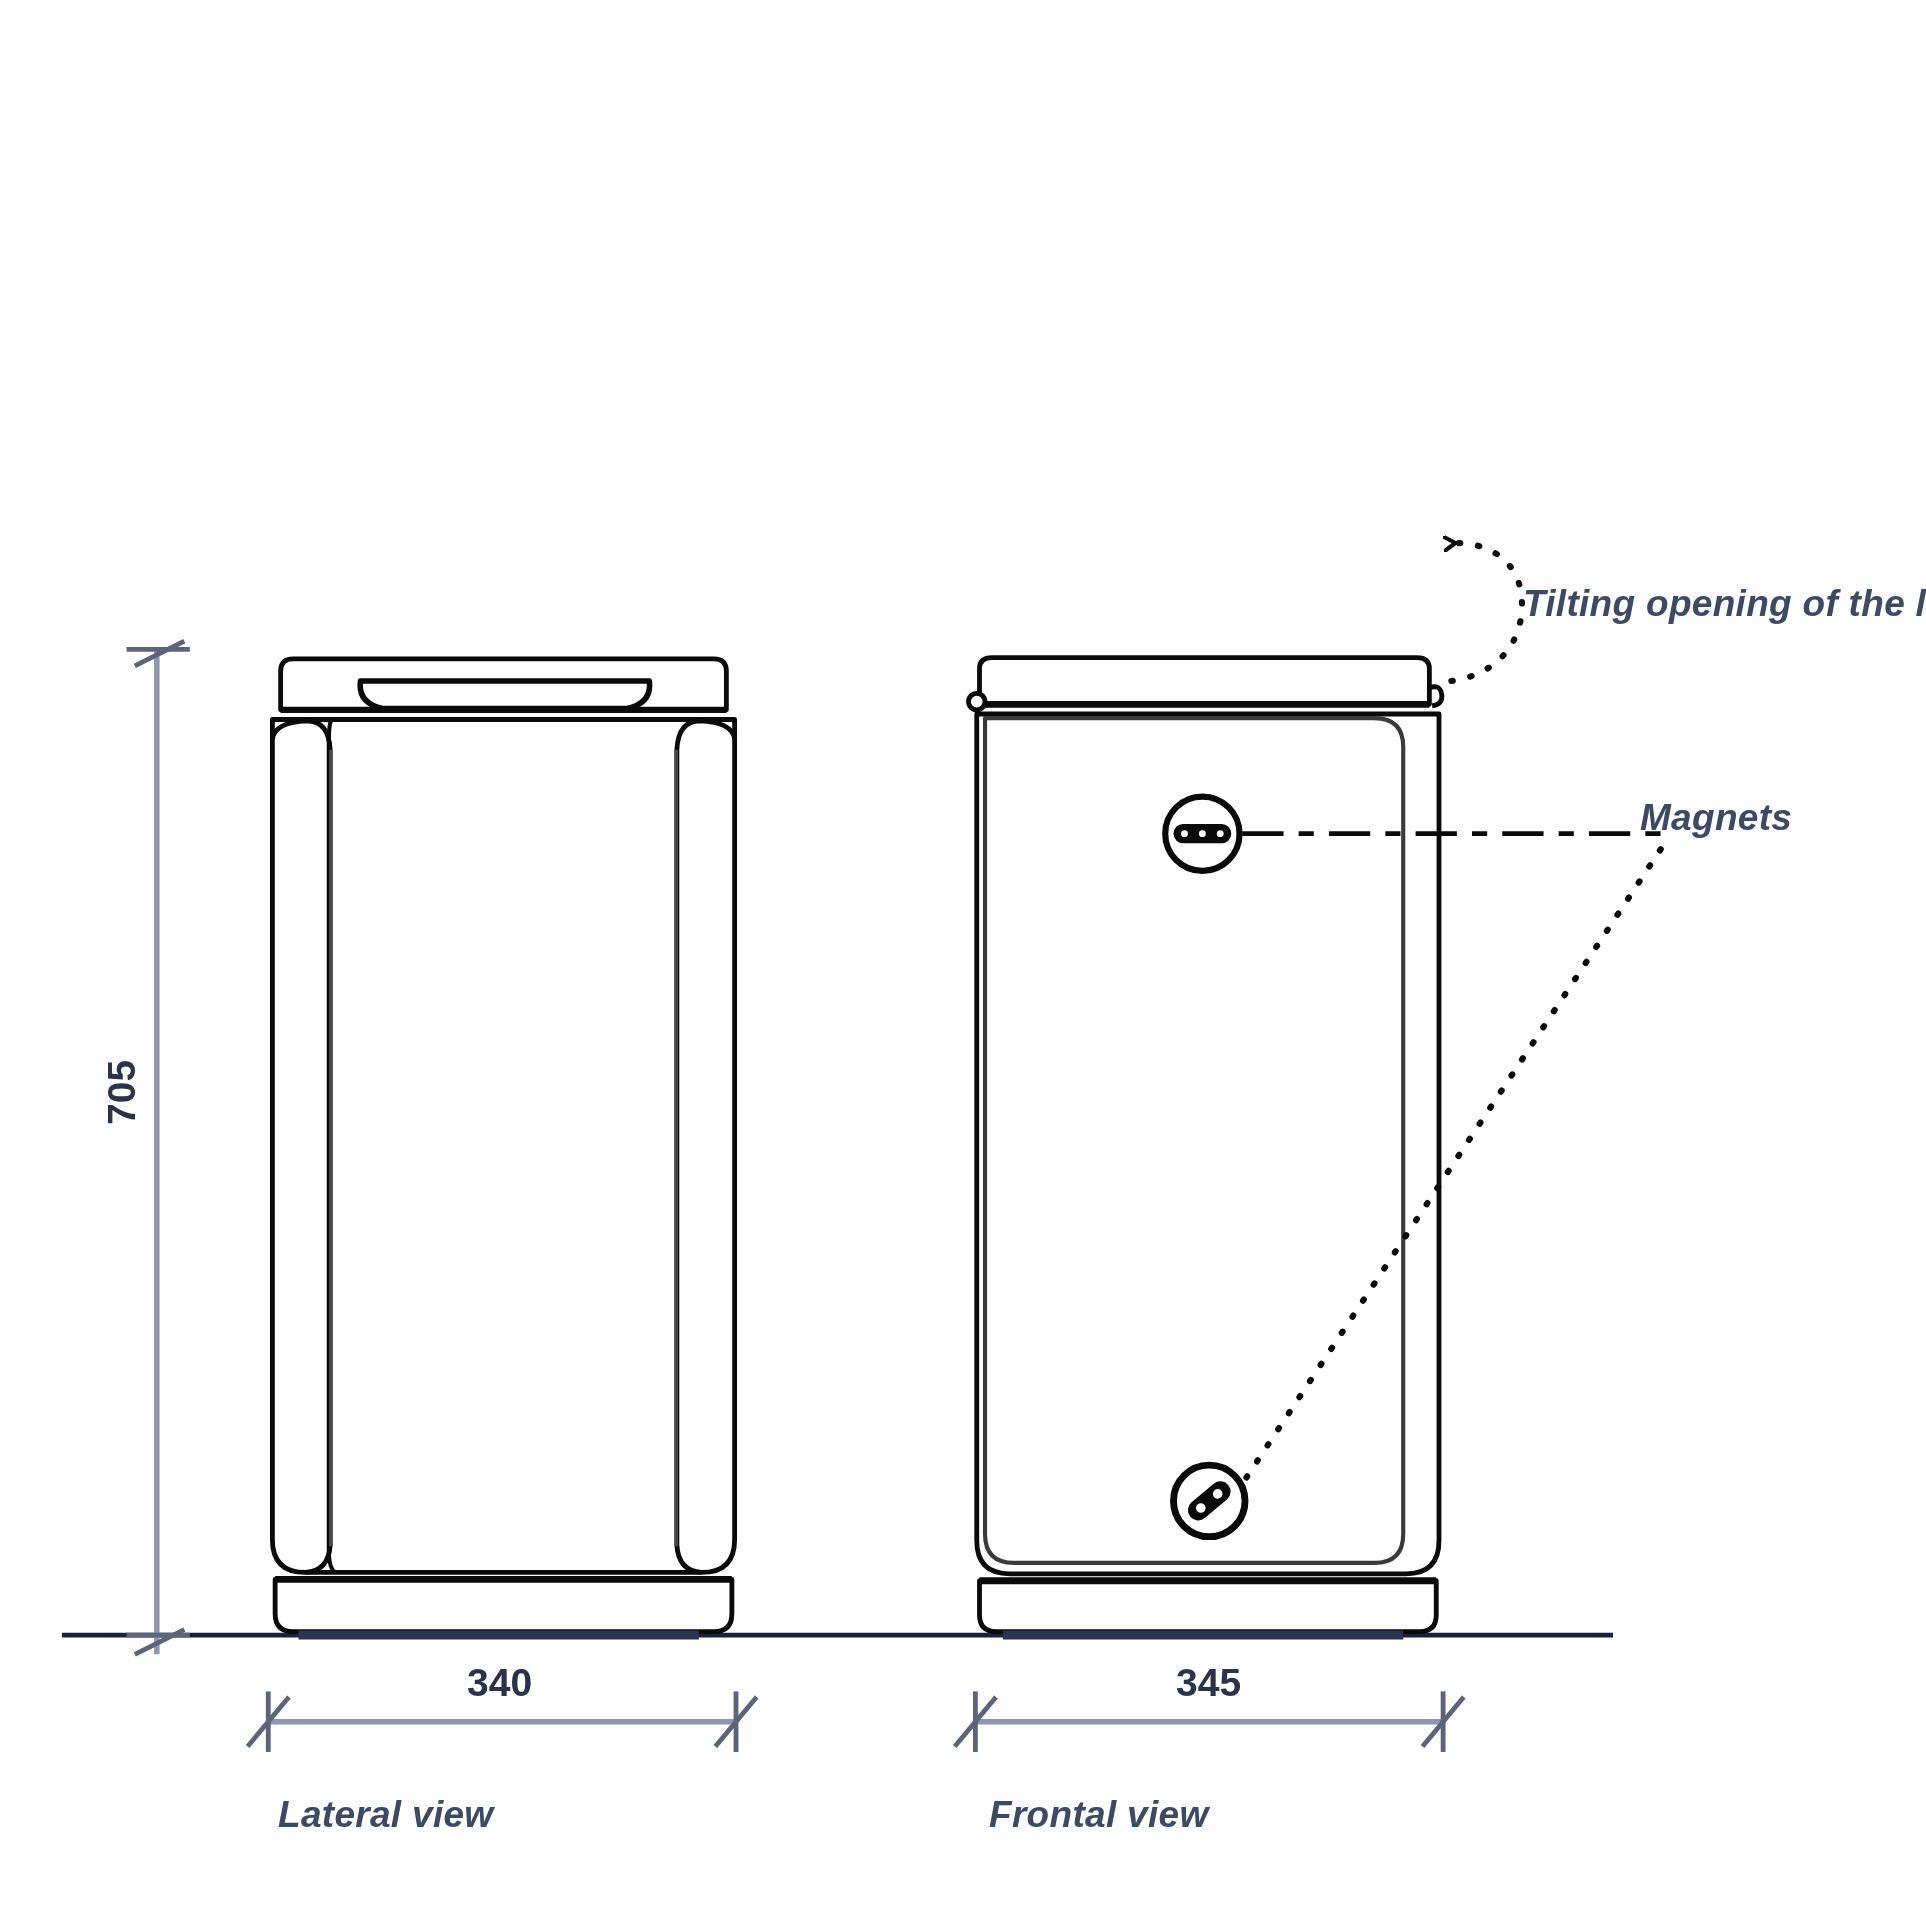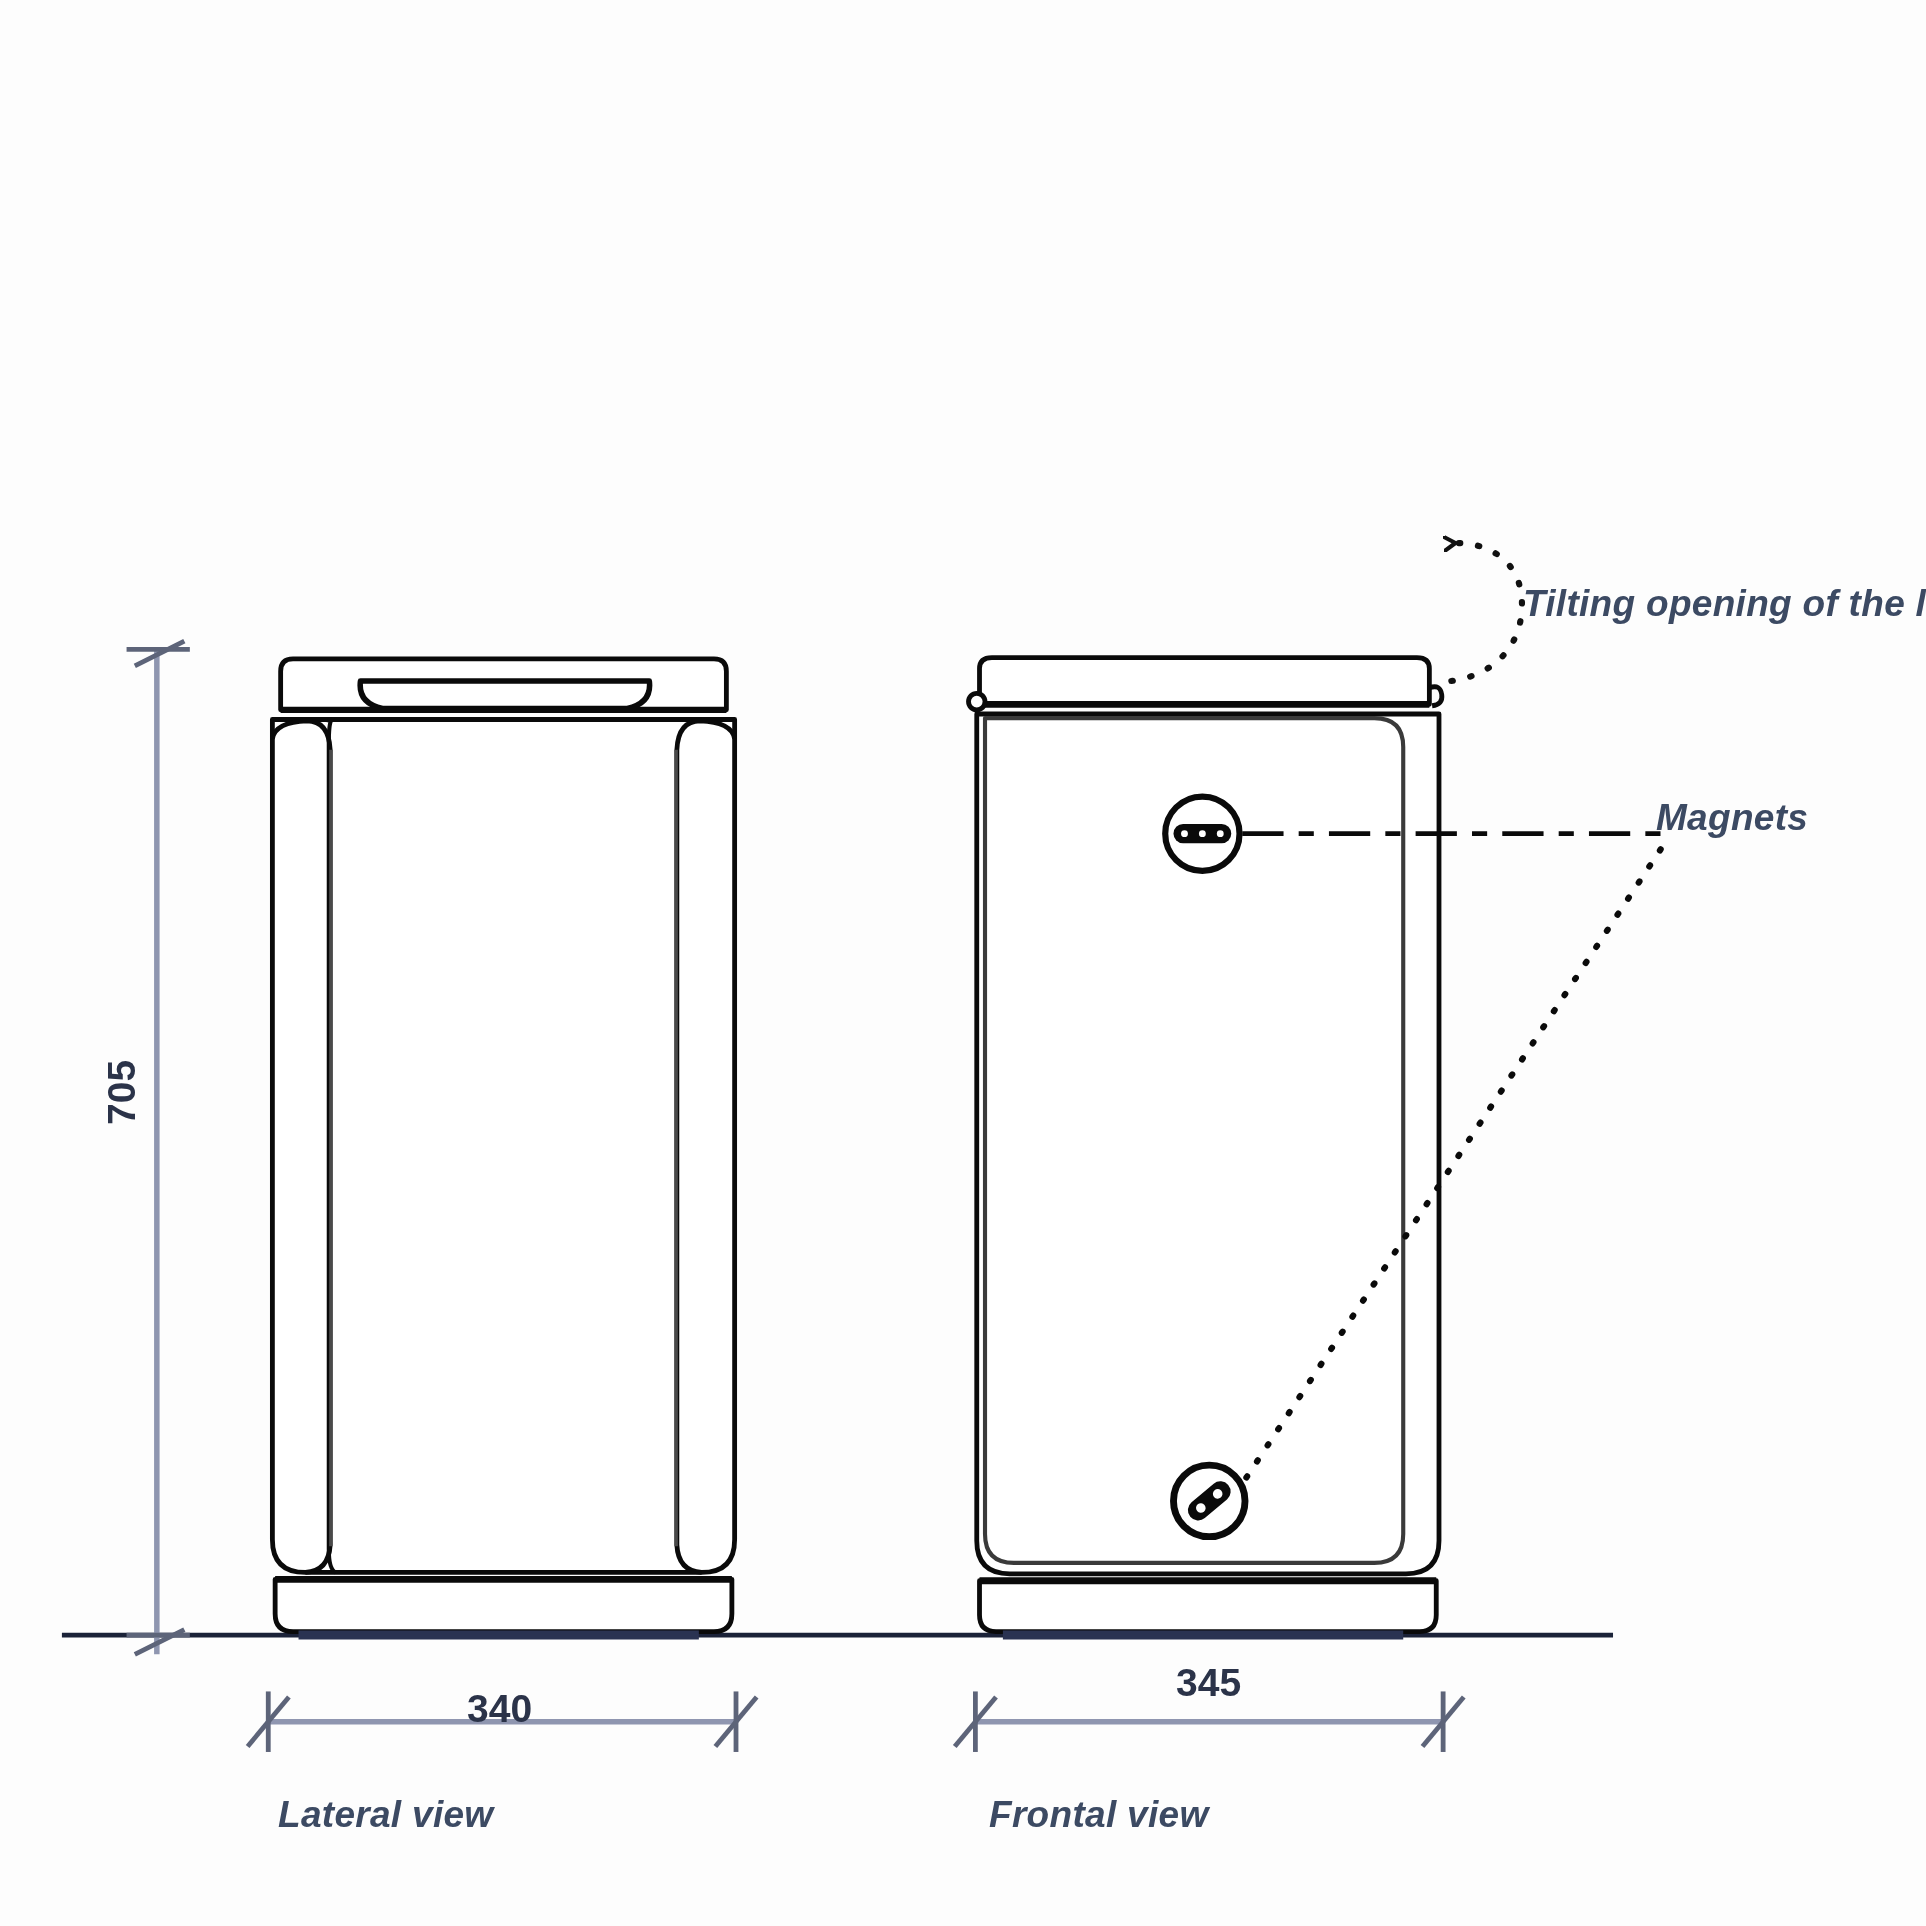--- a/index.html
+++ b/index.html
@@ -45,37 +45,35 @@
   }
   #label-tilting {
     left: 1523px;
     top: 583px;
     font-size: 37px;
   }
   #label-magnets {
     left: 1640px;
     top: 797px;
     font-size: 37px;
-    margin-left: 16px;
   }
   #label-frontal {
     left: 278px;
     top: 1794px;
     font-size: 37px;
   }
   #label-lateral {
     left: 989px;
     top: 1794px;
     font-size: 37px;
   }
   #dim-340 {
     left: 467px;
     top: 1661px;
     font-size: 39px;
-    margin-top: 26px;
   }
   #dim-345 {
     left: 1176px;
     top: 1661px;
     font-size: 39px;
   }
   #dim-705 {
     left: 100px;
     top: 1125px;
     font-size: 39px;

